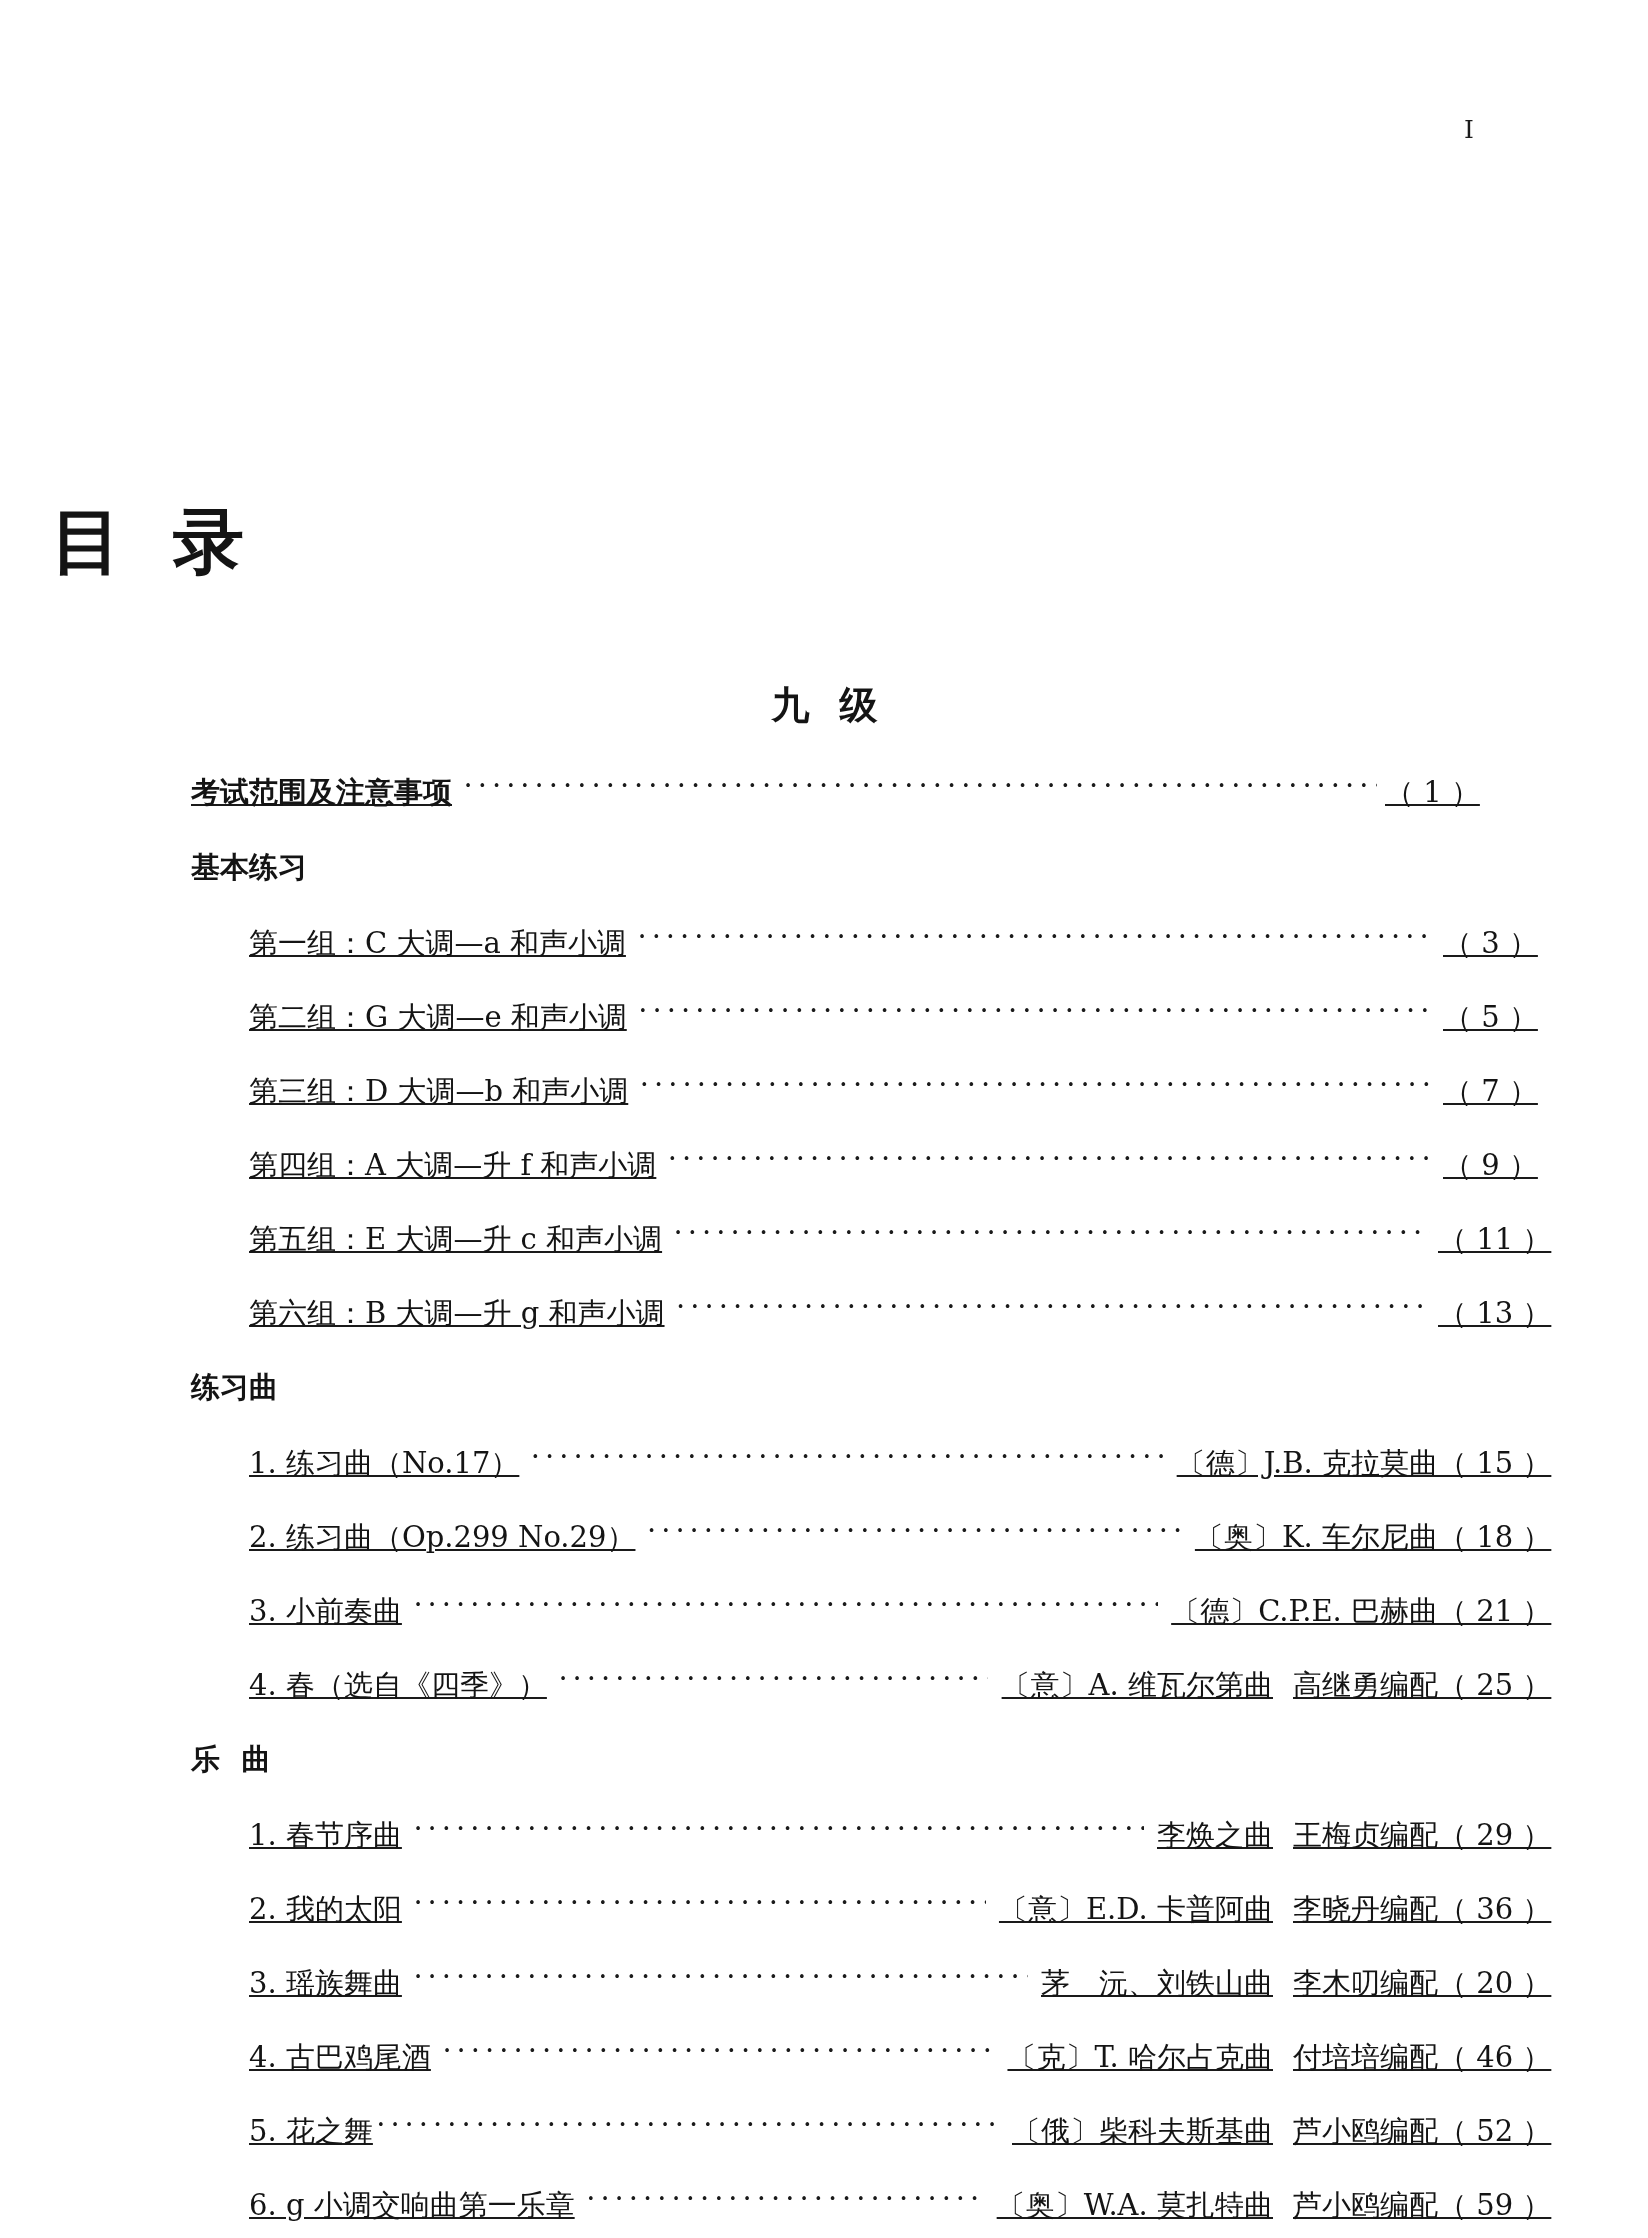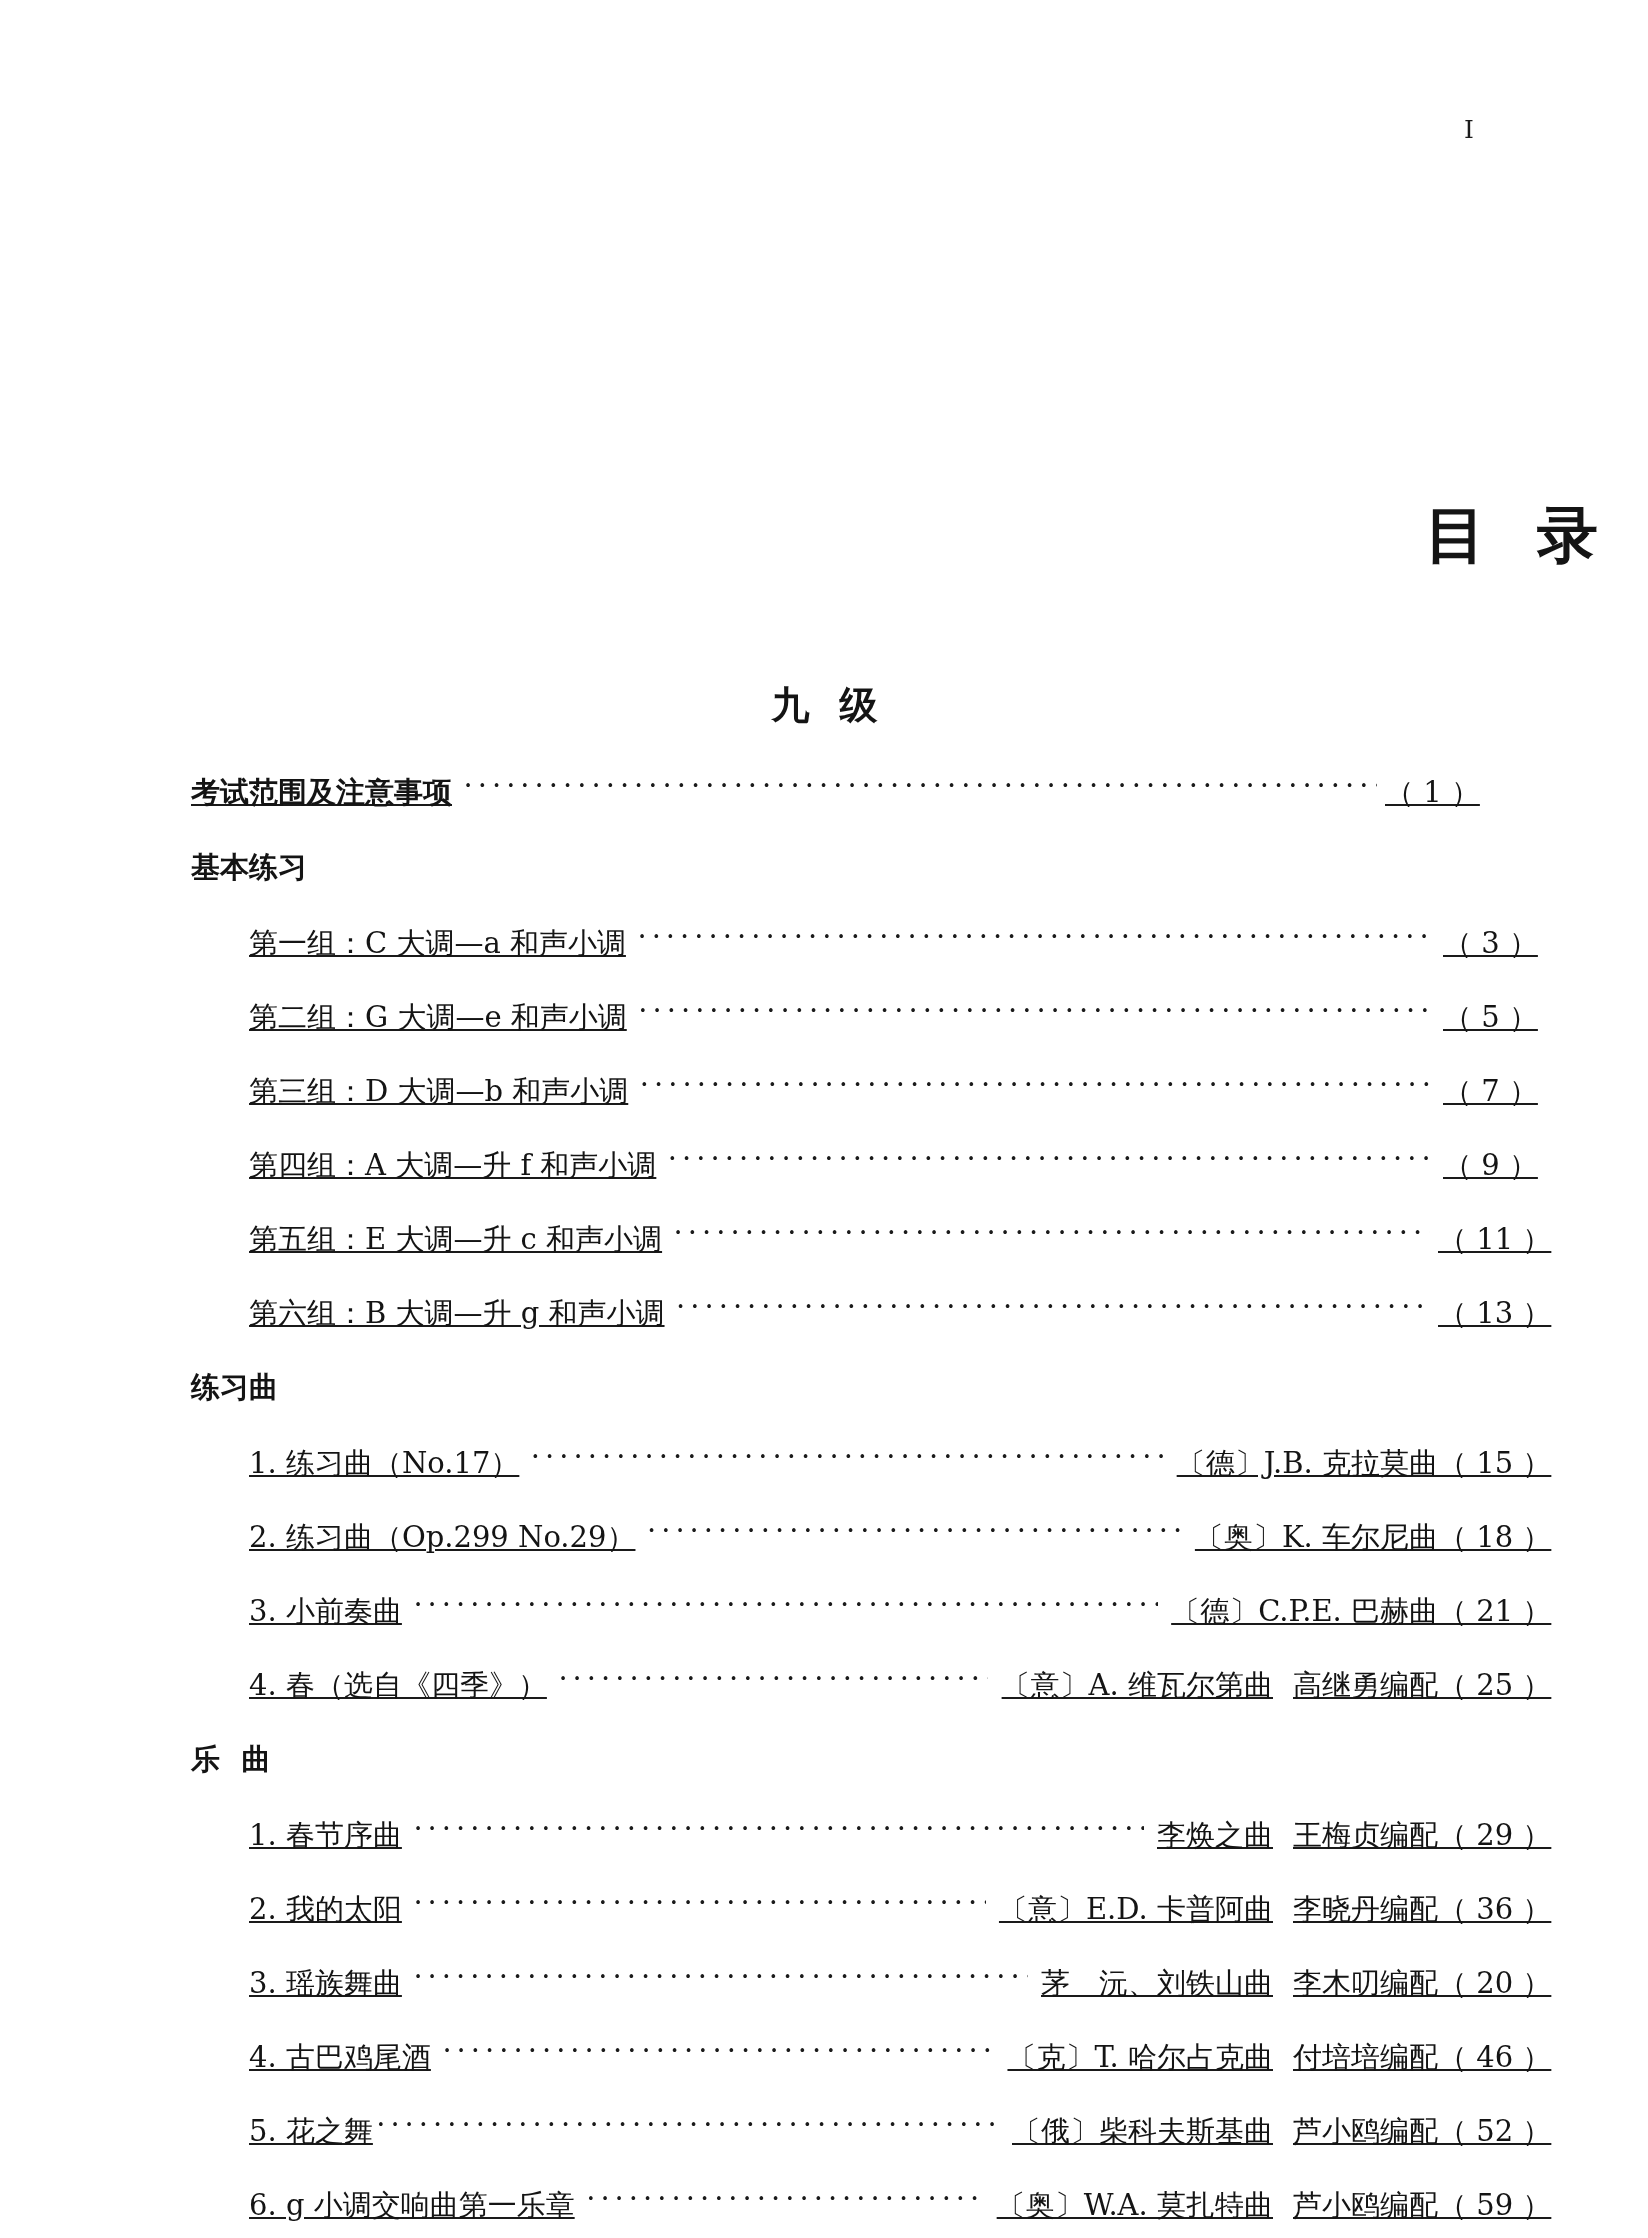--- a/index.html
+++ b/index.html
@@ -32,24 +32,24 @@
     letter-spacing: 0;
     color: #1b1b1b;
   }
 
   
   .doc-title {
     position: absolute;
     top: 495px;
     left: 0;
     width: 1649px;
-    text-align: right;
-    font-family: "DejaVu Serif", "Liberation Serif", serif;
-    font-weight: bold;
-    font-size: 61px;
+    text-align: left;
+    font-family: "DejaVu Serif", "Liberation Serif", serif;
+    font-weight: bold;
+    font-size: 71px;
     letter-spacing: 51px;
     text-indent: 51px;
     color: #141414;
   }
 
   
   .level-title {
     position: absolute;
     top: 680px;
     left: 0;

